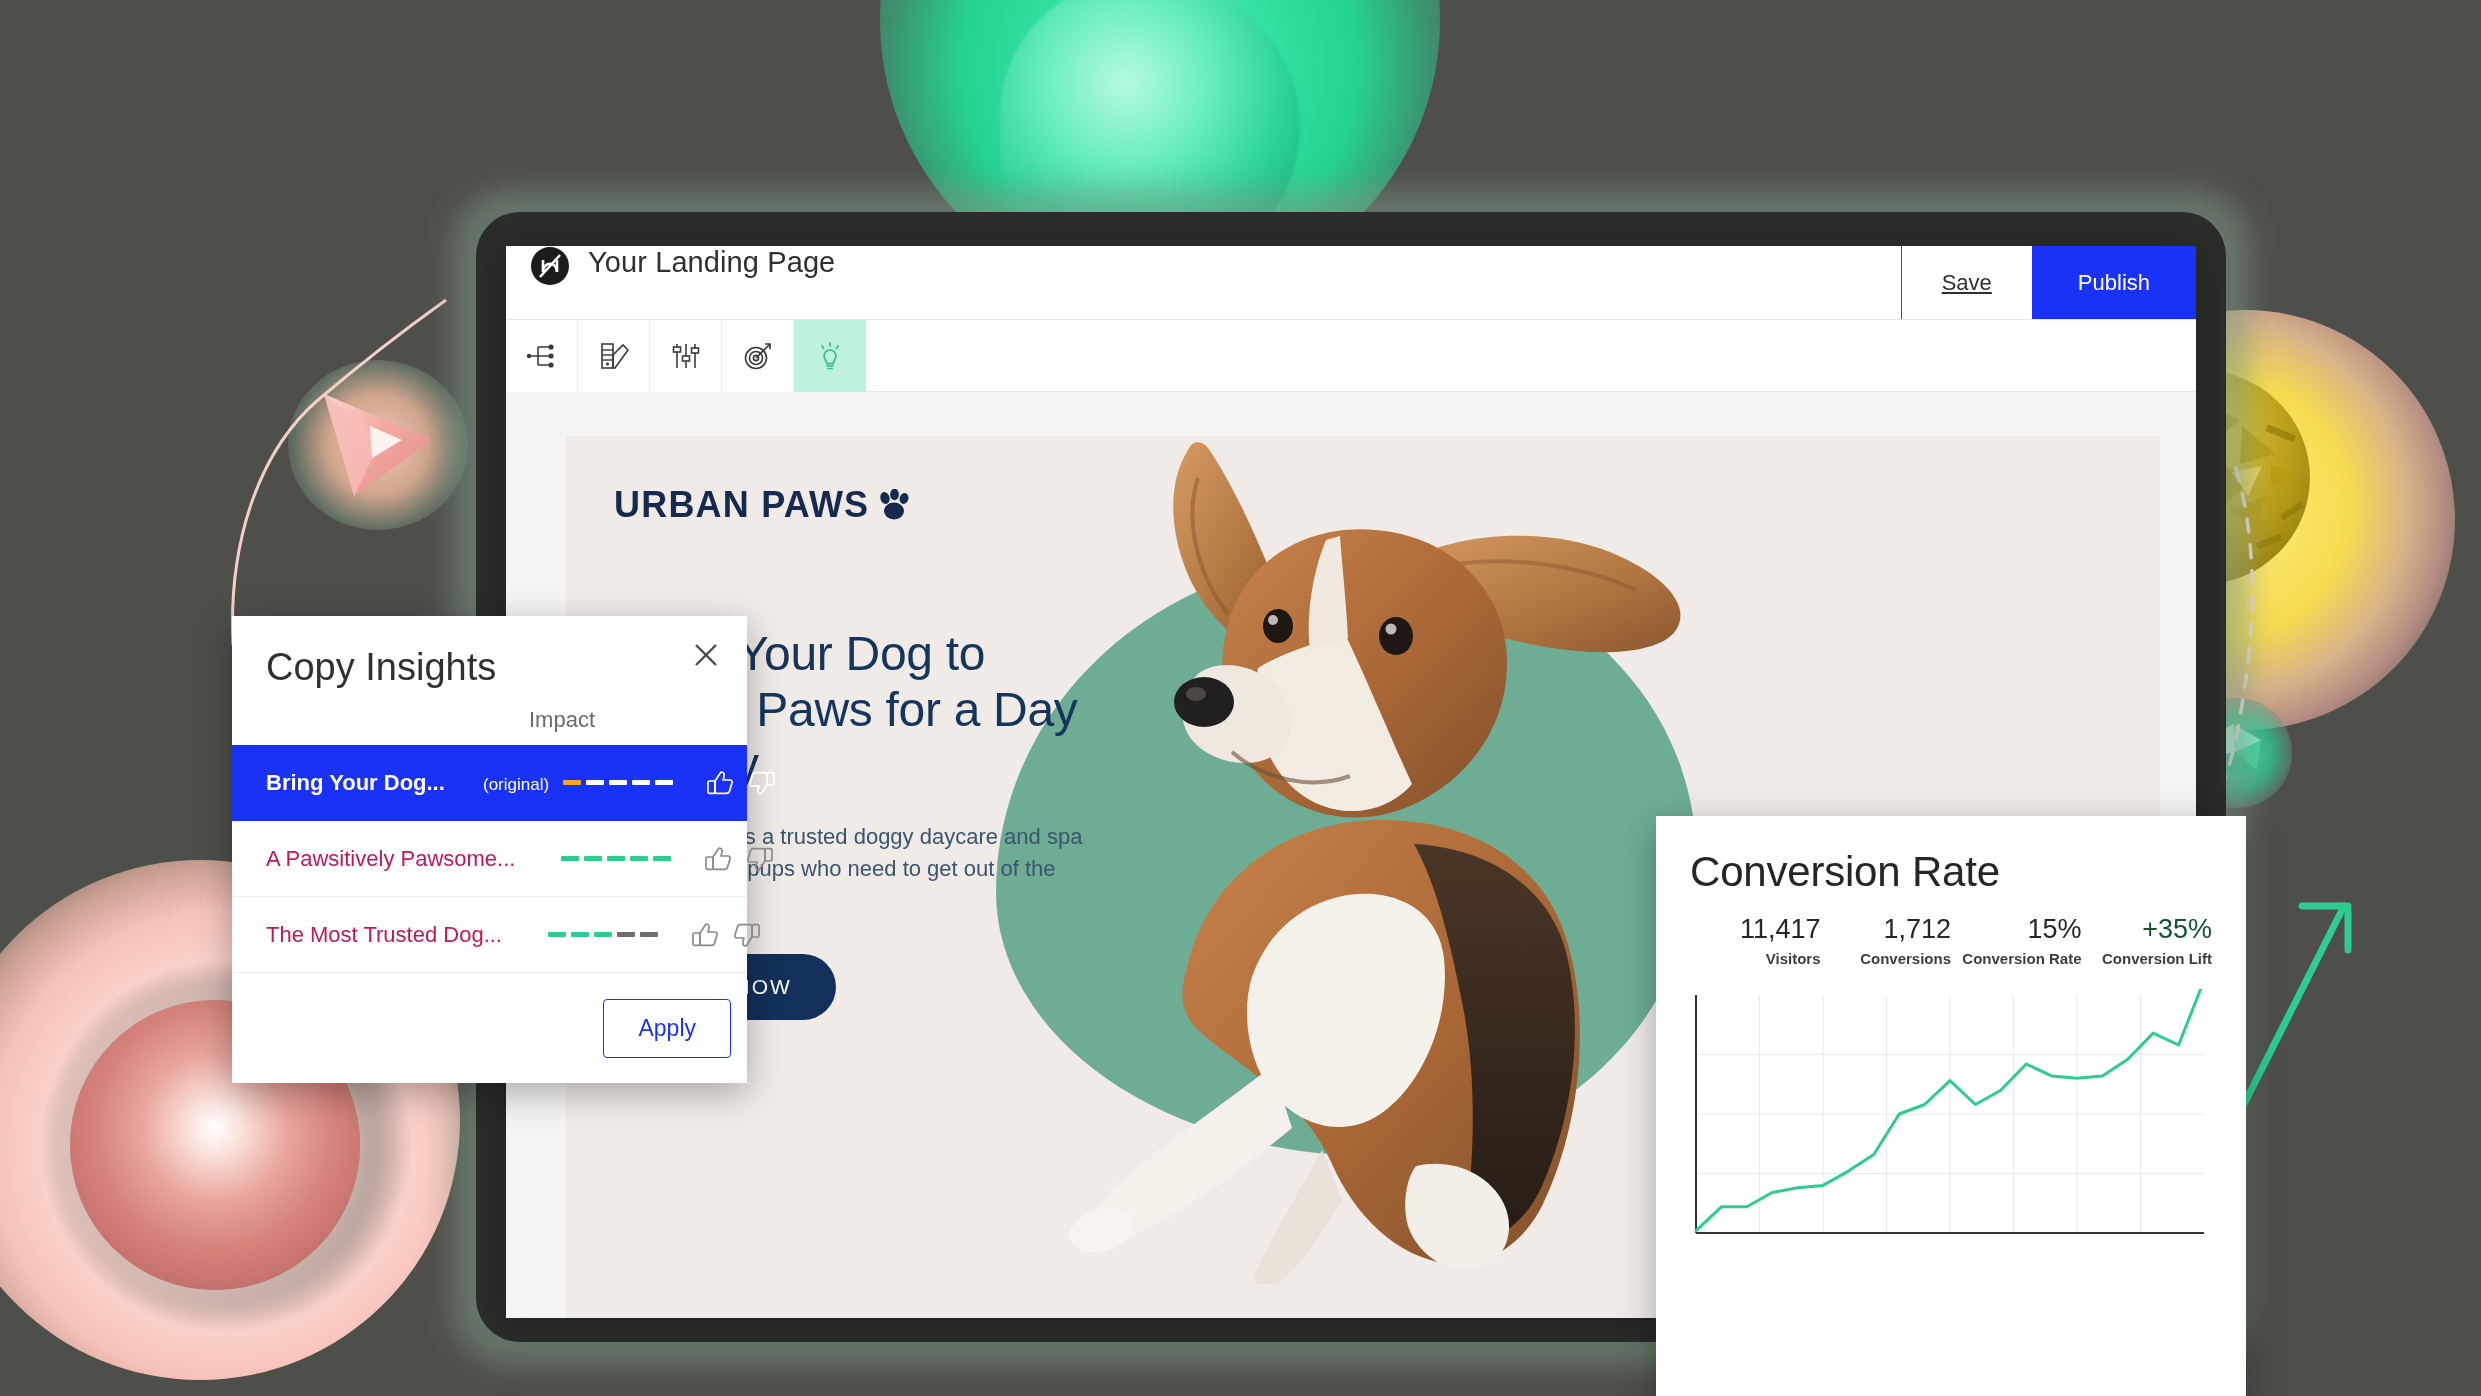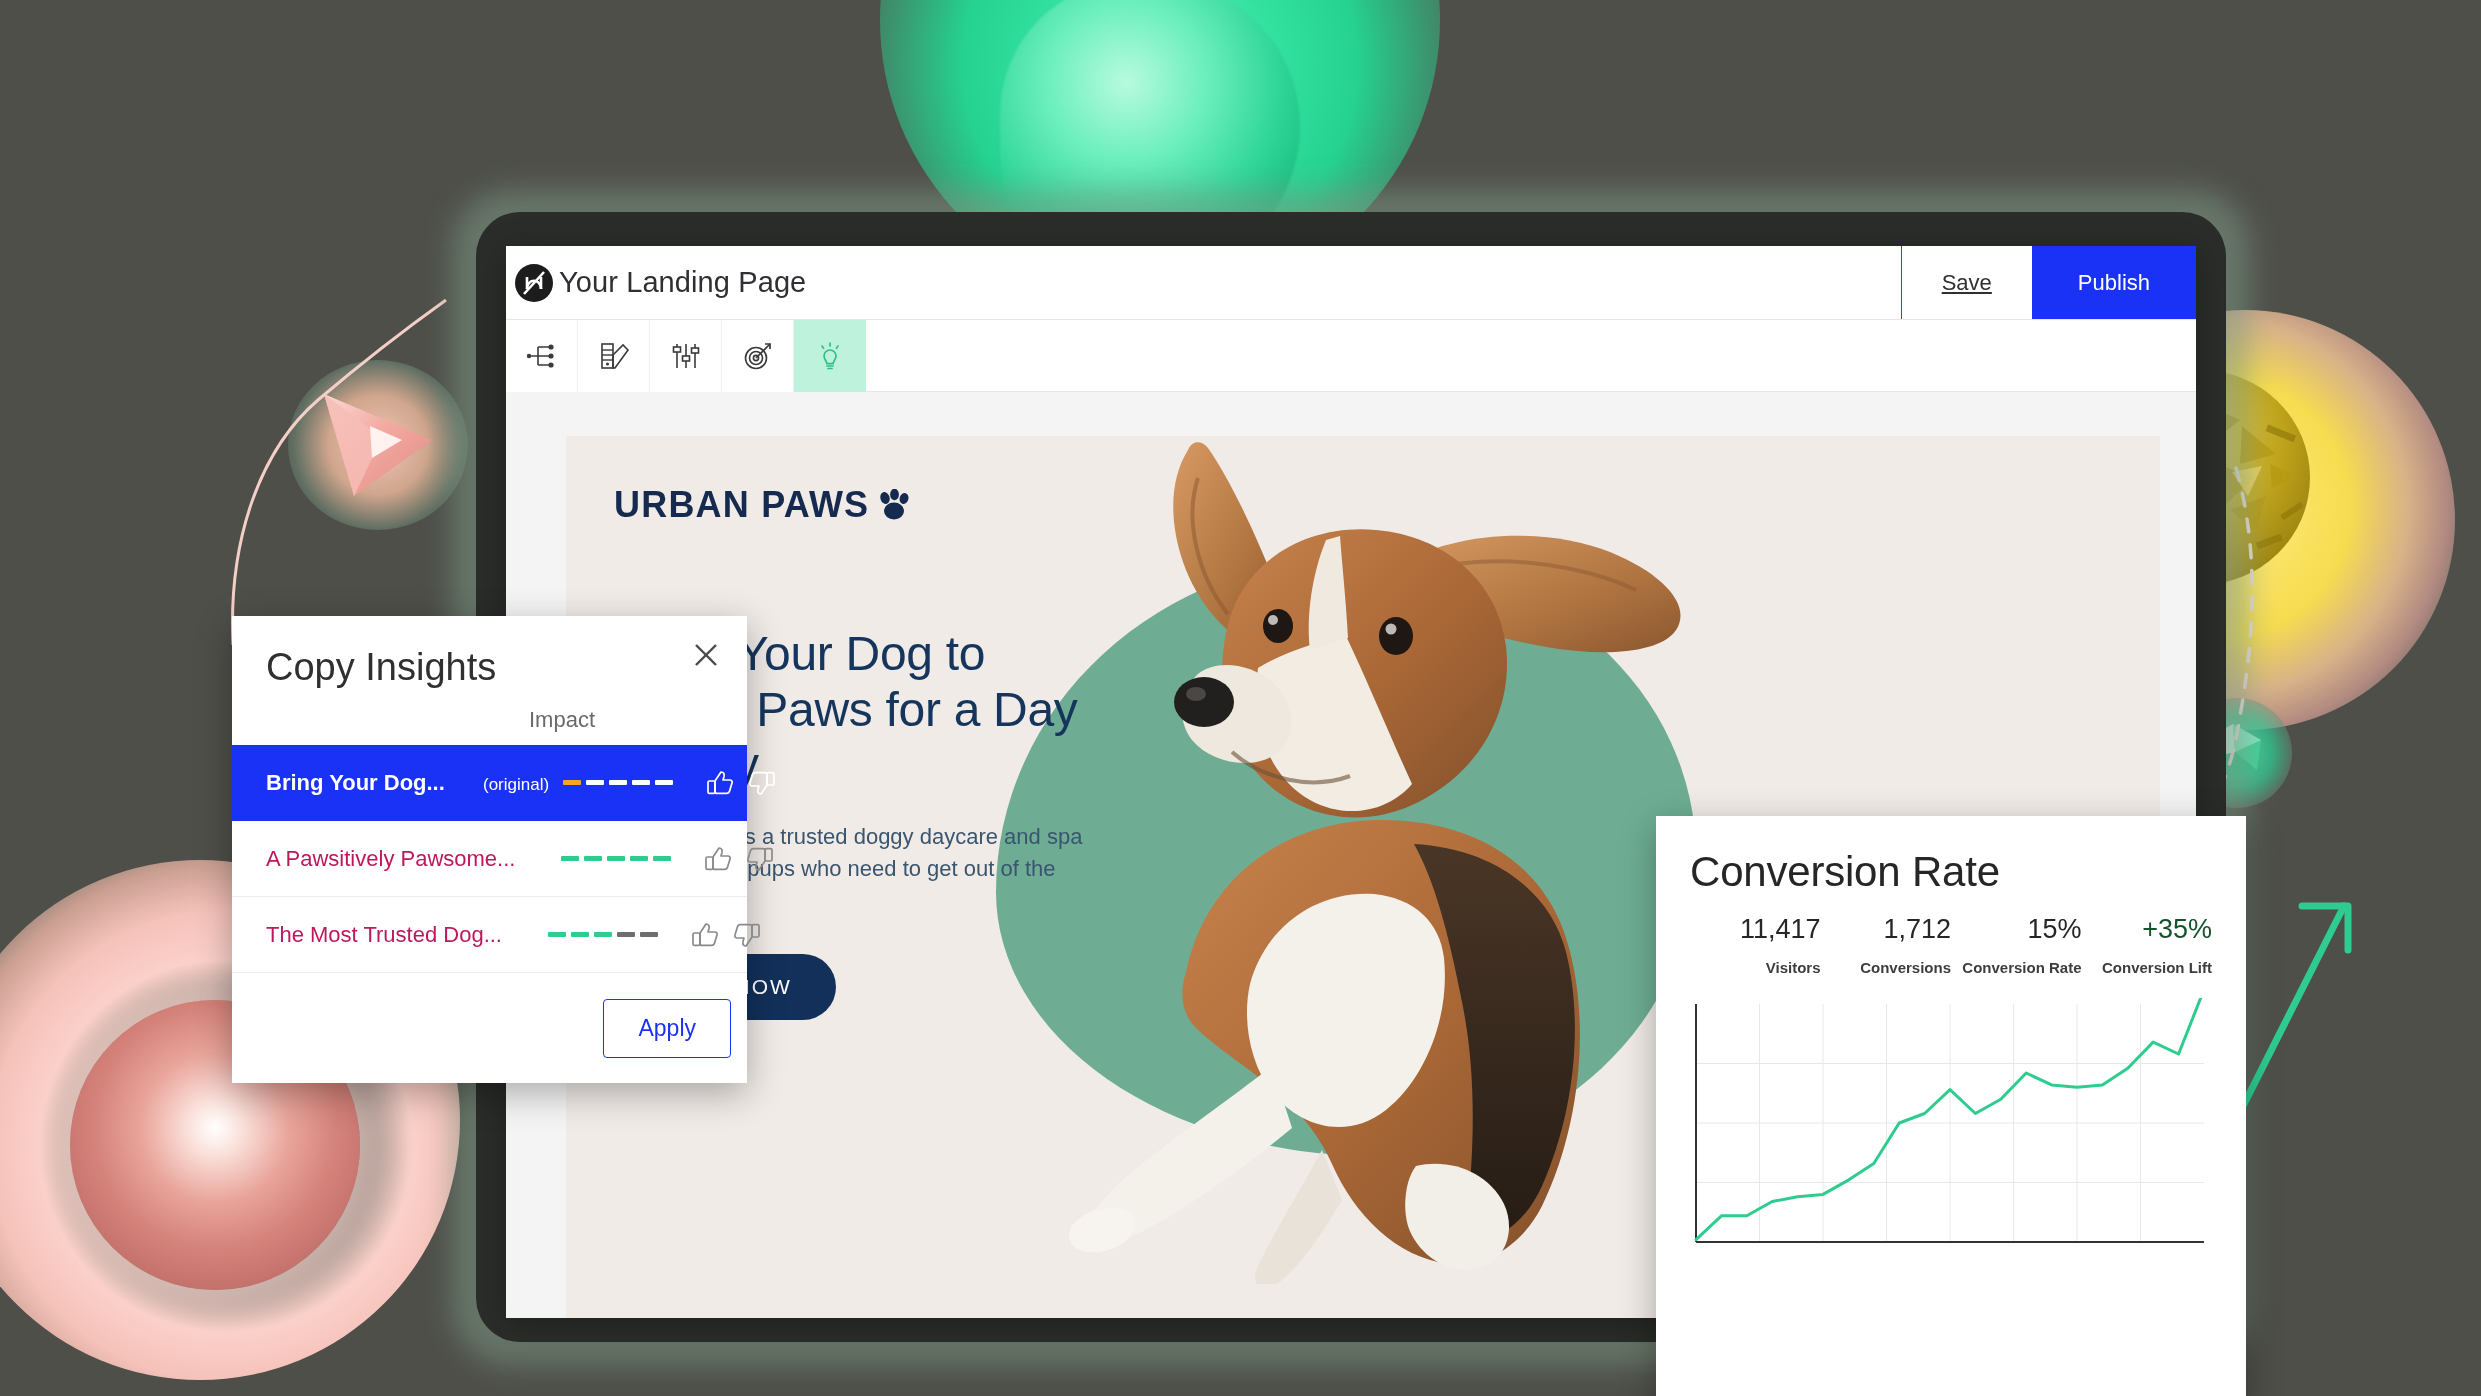--- a/index.html
+++ b/index.html
@@ -99,21 +99,21 @@
     width: 1690px; height: 1072px;
     background: #FFFFFF; overflow: hidden;
     box-shadow: 0 6px 30px rgba(0,0,0,.28);
   }
 
   
   .topbar {
     height: 74px; display: flex; align-items: stretch;
     border-bottom: 1px solid #E6E6E6; background: #fff;
   }
-  .topbar-left { display: flex; align-items: center; flex: 1 1 auto; padding-left: 8px; gap: 5px; }
+  .topbar-left { display: flex; align-items: flex-start; flex: 1 1 auto; padding-left: 24px; gap: 18px; }
   .logo-mark { width: 40px; height: 40px; flex: 0 0 auto; }
   .page-title { font-size: 29px; color: #2F3033; font-weight: 400; letter-spacing: .1px; }
   .save-btn {
     display: flex; align-items: center; justify-content: center;
     padding: 14px 40px; font-size: 22px; color: #2F3033; background: #fff;
     border: none; border-left: 1px solid #6d28d9; cursor: pointer;
     font-family: inherit;
     text-decoration: underline;
   }
   .publish-btn {
@@ -205,21 +205,21 @@
   
   #conv-card {
     position: absolute; left: 1656px; top: 816px; width: 590px; height: 600px;
     background: #fff; box-shadow: 0 10px 34px rgba(0,0,0,.30); padding: 32px 34px 0 34px;
   }
   .conv-title { font-size: 42px; color: #262626; font-weight: 400; letter-spacing: -.2px; }
   .conv-stats { display: flex; margin-top: 18px; text-align: right; }
   .stat { flex: 1 1 0; }
   .stat-val { font-size: 27px; color: #262626; line-height: 1.15; }
   .stat-val.lift { color: #14532d; font-weight: 500; }
-  .stat-lab { font-size: 15px; color: #3D3D3D; margin-top: 14px; font-weight: 600; }
+  .stat-lab { font-size: 15px; color: #3D3D3D; margin-top: 5px; font-weight: 600; }
   .conv-chart { margin-top: 22px; width: 100%; height: 250px; }
 
   
   #conv-arrow { position: absolute; left: 2236px; top: 870px; width: 230px; height: 300px; }
 </style>
 </head>
 <body>
 
 <div class="deco" id="orb-green"></div>
 <div class="deco" id="orb-green-core"></div>

